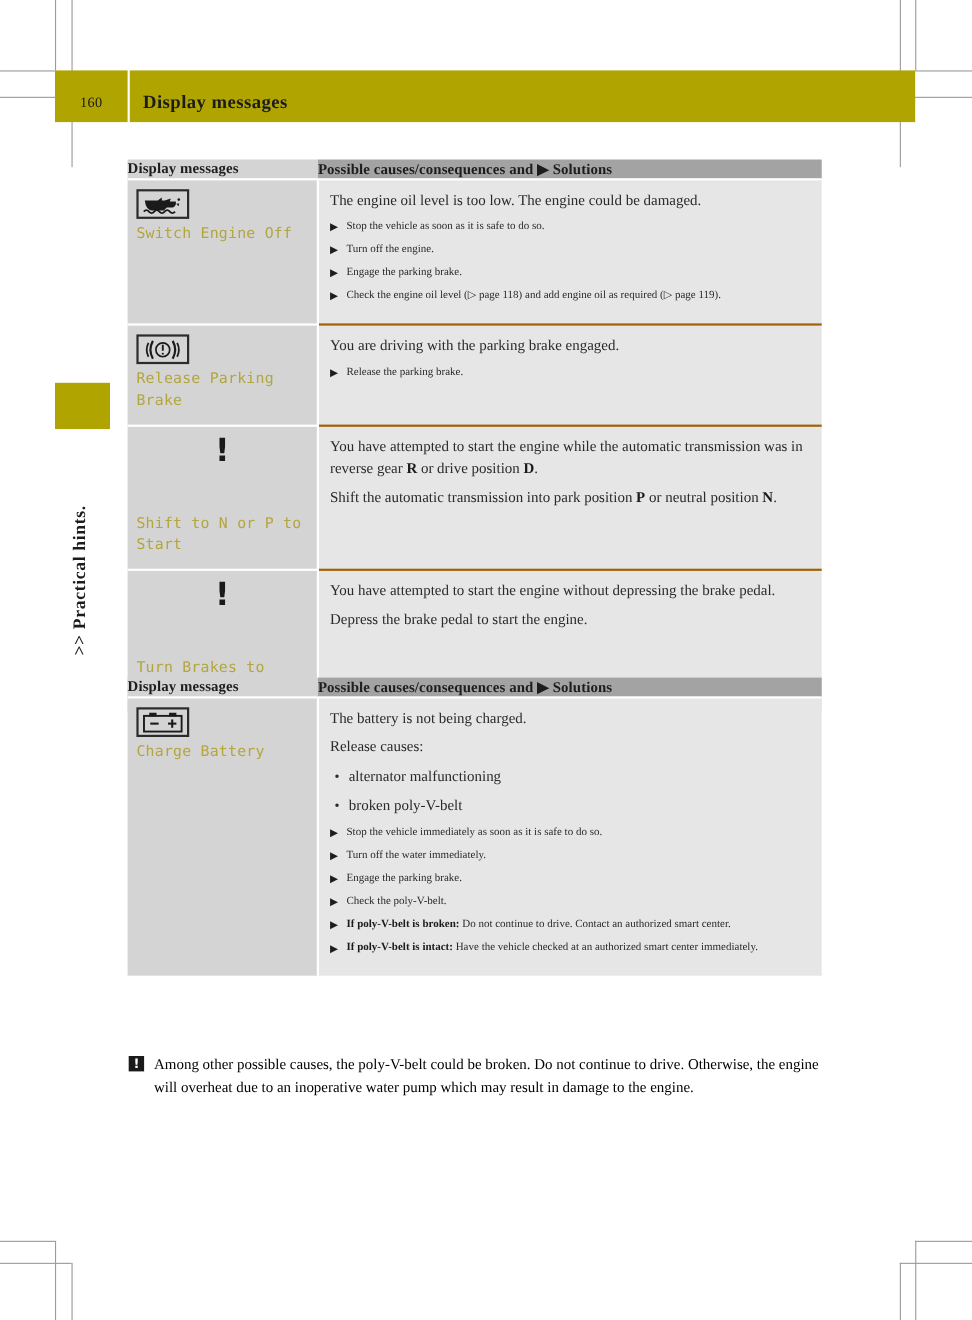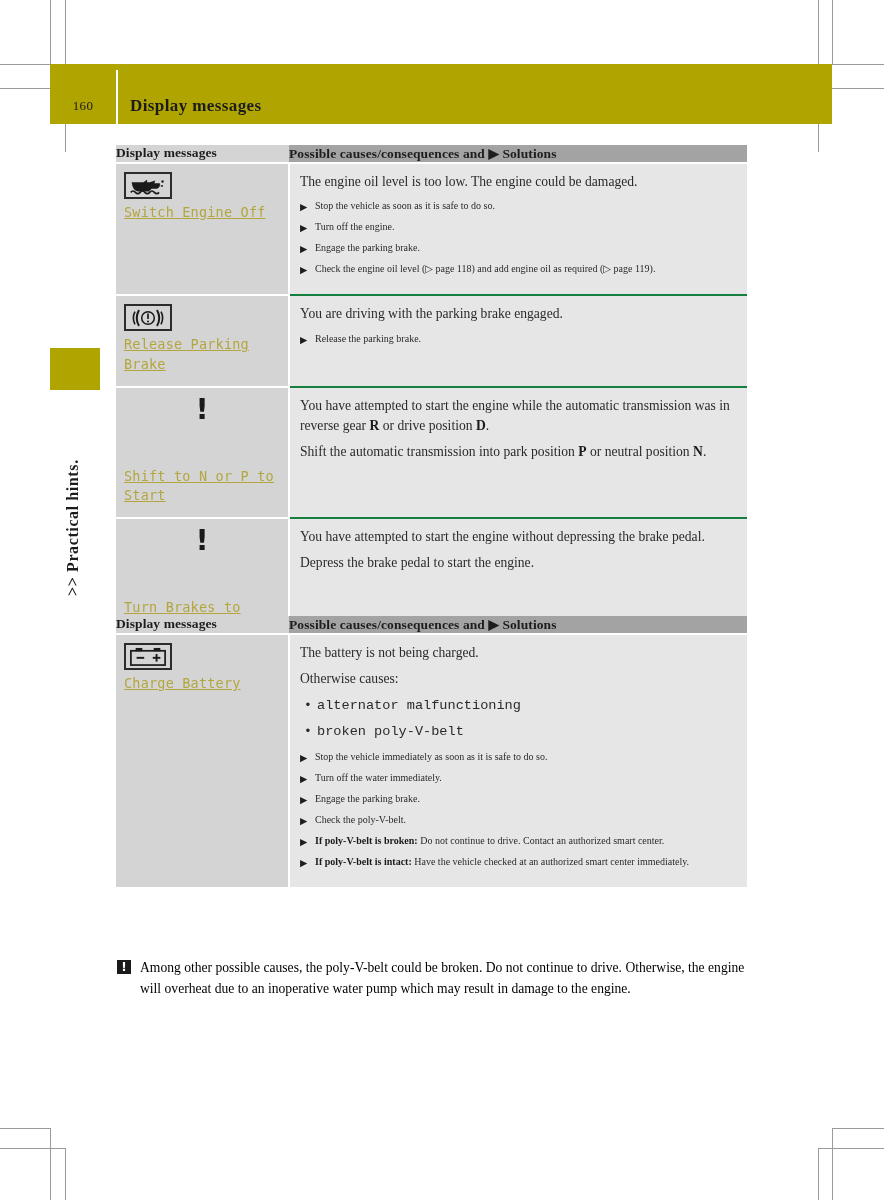--- a/index.html
+++ b/index.html
@@ -15,21 +15,21 @@
 
   
   .crop { position: absolute; background: #9a9a9a; }
   .crop.h { height: 1px; }
   .crop.v { width: 1px; }
 
   
   #header-band {
     position: absolute;
     left: 50px; top: 64px;
-    width: 782px; height: 60px;
+    width: 782px; height: 47px;
     background: #b0a500;
     display: flex;
     align-items: flex-end;
   }
   #page-number {
     width: 66px;
     text-align: center;
     font-family: "Liberation Serif", serif;
     font-size: 13px;
     color: #1a1a1a;
@@ -108,34 +108,33 @@
 
   td.cell-left {
     background: #d4d4d4;
     padding: 8px 8px 12px 8px;
     border-bottom: 2px solid #ffffff;
     border-right: 2px solid #ffffff;
   }
   td.cell-right {
     background: #e6e6e6;
     padding: 8px 10px 12px 10px;
-    border-bottom: 2px solid #15803d;
+    border-bottom: 2px solid #a16207;
   }
   tr.last-row td.cell-left,
   tr.last-row td.cell-right { border-bottom: none; }
 
   
   .lcd-label {
     font-family: "DejaVu Sans Mono", monospace;
     font-size: 13.5px;
     color: #b3a63f;
     line-height: 1.42;
     letter-spacing: 0.2px;
     margin-top: 4px;
-    text-decoration: underline;
   }
 
   
   .icon-chip {
     width: 48px;
     height: 27px;
     border: 2px solid #2b2b2b;
     background: #d4d4d4;
     display: flex;
     align-items: center;
@@ -180,21 +179,21 @@
   }
   .sol::before {
     content: "\25B6";
     position: absolute;
     left: 0; top: 0;
     font-size: 9.5px;
     line-height: 2.1;
     color: #1d1d1d;
   }
   .bullet {
-    font-family: Liberation Mono, monospace;
+    font-family: Liberation Serif, serif;
     font-size: 13.6px;
     color: #2a2a2a;
     line-height: 1.5;
     margin: 0 0 6px 0;
     padding-left: 17px;
     position: relative;
   }
   .bullet::before {
     content: "\2022";
     position: absolute;
@@ -365,21 +364,21 @@
                 <rect x="26" y="2" width="7" height="3.5" fill="#1a1a1a"></rect>
                 <rect x="8" y="11.4" width="8" height="2" fill="#1a1a1a"></rect>
                 <rect x="25" y="11.4" width="8" height="2" fill="#1a1a1a"></rect>
                 <rect x="28" y="8.4" width="2" height="8" fill="#1a1a1a"></rect>
               </svg>
             </div>
             <div class="lcd-label">Charge Battery</div>
           </td>
           <td class="cell-right">
             <p class="para">The battery is not being charged.</p>
-            <p class="para">Otherwise causes:</p>
+            <p class="para">Release causes:</p>
             <p class="bullet">alternator malfunctioning</p>
             <p class="bullet">broken poly-V-belt</p>
             <p class="sol">Stop the vehicle immediately as soon as it is safe to do so.</p>
             <p class="sol">Turn off the water immediately.</p>
             <p class="sol">Engage the parking brake.</p>
             <p class="sol">Check the poly-V-belt.</p>
             <p class="sol"><b>If poly-V-belt is broken:</b> Do not continue to drive. Contact an authorized smart center.</p>
             <p class="sol"><b>If poly-V-belt is intact:</b> Have the vehicle checked at an authorized smart center immediately.</p>
           </td>
         </tr>

